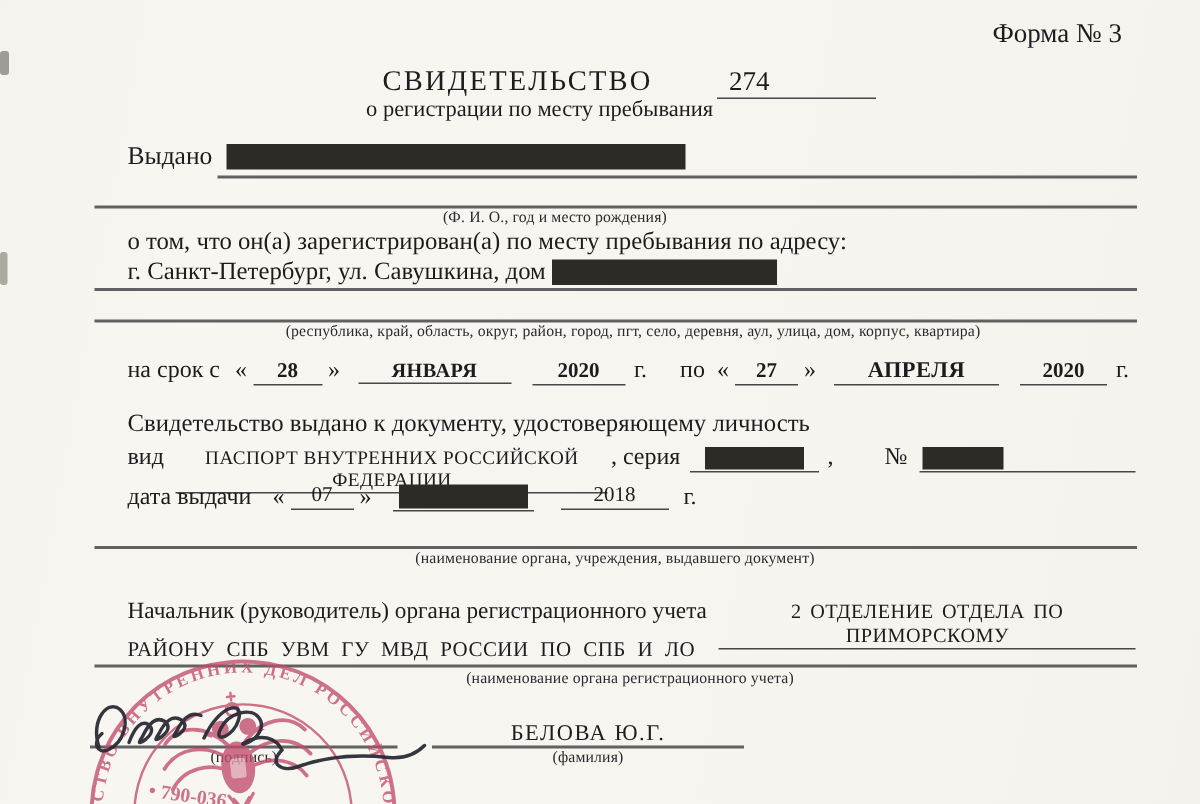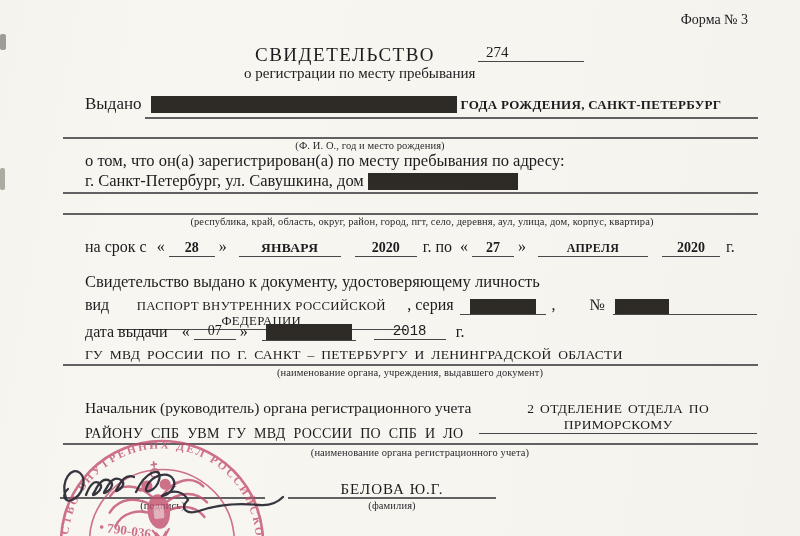--- a/index.html
+++ b/index.html
@@ -22,32 +22,31 @@
   .artifact{position:absolute;border-radius:2px;}
 </style>
 </head>
 <body>
 
 <div class="page">
 
   <div class="artifact" style="left:0;top:34px;width:6px;height:16px;background:#8a867e;opacity:.8;"></div>
   <div class="artifact" style="left:0;top:168px;width:5px;height:22px;background:#9b978f;opacity:.8;"></div>
 
-  <div class="abs" style="right:52px;top:12px;font-size:14px;">Форма № 3</div>
+  <div class="abs" style="right:52px;top:12px;font-size:18px;">Форма № 3</div>
 
   <div class="abs" style="left:255px;top:44px;font-size:19px;letter-spacing:1.5px;">СВИДЕТЕЛЬСТВО</div>
-  <div class="abs u" style="left:478px;top:44px;width:98px;text-align:left;padding-left:8px;font-size:15px;">
+  <div class="abs u" style="left:478px;top:44px;width:98px;text-align:left;padding-left:8px;font-size:18px;">
     <span>274</span>
   </div>
   <div class="abs" style="left:244px;top:65px;font-size:15px;text-align:right;">о регистрации по месту пребывания</div>
 
   <div class="abs row" style="left:85px;top:94px;right:43px;">
     <span style="font-size:17px;">Выдано</span>
     <span class="redact" style="width:306px;height:17px;margin-left:9px;align-self:center;"></span>
-    <span class="b caps" style="font-size:13px;margin-left:4px;">ГОДА РОЖДЕНИЯ, САНКТ-ПЕТЕРБУРГ</span>
   </div>
   <div class="rule" style="left:145px;top:117px;width:613px;"></div>
 
   <div class="rule" style="left:63px;top:137px;width:695px;"></div>
   <div class="abs caption" style="left:85px;top:140px;width:570px;">(Ф. И. О., год и место рождения)</div>
 
   <div class="abs" style="left:85px;top:151px;font-size:16.5px;">о том, что он(а) зарегистрирован(а) по месту пребывания по адресу:</div>
 
   <div class="abs row" style="left:85px;top:171px;justify-content:center;">
     <span style="font-size:16.5px;">г. Санкт-Петербург, ул. Савушкина, дом</span>
@@ -58,25 +57,25 @@
   <div class="abs caption" style="left:85px;top:216px;width:674px;">(республика, край, область, округ, район, город, пгт, село, деревня, аул, улица, дом, корпус, квартира)</div>
 
   <div class="abs row" style="left:85px;top:238px;font-size:16px;">
     <span>на срок с</span>
     <span style="margin-left:10px;">«</span>
     <span class="u b" style="width:46px;font-size:14px;margin-left:4px;">28</span>
     <span style="margin-left:4px;">»</span>
     <span class="u b caps" style="width:102px;font-size:13.5px;margin-left:12px;">ЯНВАРЯ</span>
     <span class="u b" style="width:62px;font-size:14px;margin-left:14px;">2020</span>
     <span style="margin-left:6px;">г.</span>
-    <span style="margin-left:4px;">по</span>
+    <span style="margin-left:22px;">по</span>
     <span style="margin-left:8px;">«</span>
     <span class="u b" style="width:42px;font-size:14px;margin-left:4px;">27</span>
     <span style="margin-left:4px;">»</span>
-    <span class="u b caps" style="width:110px;font-size:12px;margin-left:12px;">АПРЕЛЯ</span>
+    <span class="u b caps" style="width:110px;font-size:15px;margin-left:12px;">АПРЕЛЯ</span>
     <span class="u b" style="width:58px;font-size:14px;margin-left:14px;">2020</span>
     <span style="margin-left:6px;">г.</span>
   </div>
 
   <div class="abs" style="left:85px;top:272px;font-size:16.5px;">Свидетельство выдано к документу, удостоверяющему личность</div>
 
   <div class="abs row" style="left:85px;top:296px;right:43px;font-size:16px;">
     <span>вид</span>
     <span class="u caps" style="width:288px;font-size:12.8px;margin-left:8px;">ПАСПОРТ ВНУТРЕННИХ РОССИЙСКОЙ ФЕДЕРАЦИИ</span>
     <span style="margin-left:2px;">, серия</span>
@@ -91,25 +90,24 @@
   </div>
 
   <div class="abs row" style="left:85px;top:322px;font-size:16px;align-items:center;">
     <span>дата выдачи</span>
     <span style="margin-left:14px;">«</span>
     <span class="u" style="width:42px;font-size:14px;margin-left:4px;">07</span>
     <span style="margin-left:4px;">»</span>
     <span class="u" style="width:94px;margin-left:14px;">
       <span class="redact" style="width:86px;height:16px;"></span>
     </span>
-    <span class="u" style="width:72px;font-size:14px;margin-left:18px;font-family:Liberation Mono, monospace;">2018</span>
+    <span class="u" style="width:72px;font-size:14px;margin-left:18px;">2018</span>
     <span style="margin-left:10px;">г.</span>
   </div>
 
-  <div class="abs caps" style="left:85px;top:347px;font-size:13.5px;word-spacing:3px;">ГУ МВД РОССИИ ПО Г. САНКТ – ПЕТЕРБУРГУ И ЛЕНИНГРАДСКОЙ ОБЛАСТИ</div>
   <div class="rule" style="left:63px;top:364px;width:695px;"></div>
   <div class="abs caption" style="left:120px;top:367px;width:580px;">(наименование органа, учреждения, выдавшего документ)</div>
 
   <div class="abs row" style="left:85px;top:399px;right:43px;">
     <span style="font-size:15.5px;white-space:nowrap;">Начальник (руководитель) органа регистрационного учета</span>
     <span class="u caps" style="flex:1;font-size:13.5px;margin-left:8px;word-spacing:2px;">2 ОТДЕЛЕНИЕ ОТДЕЛА ПО ПРИМОРСКОМУ</span>
   </div>
   <div class="abs caps" style="left:85px;top:426px;font-size:14px;word-spacing:4px;">РАЙОНУ СПБ УВМ ГУ МВД РОССИИ ПО СПБ И ЛО</div>
   <div class="rule" style="left:63px;top:443px;width:695px;"></div>
   <div class="abs caption" style="left:85px;top:447px;width:670px;">(наименование органа регистрационного учета)</div>

